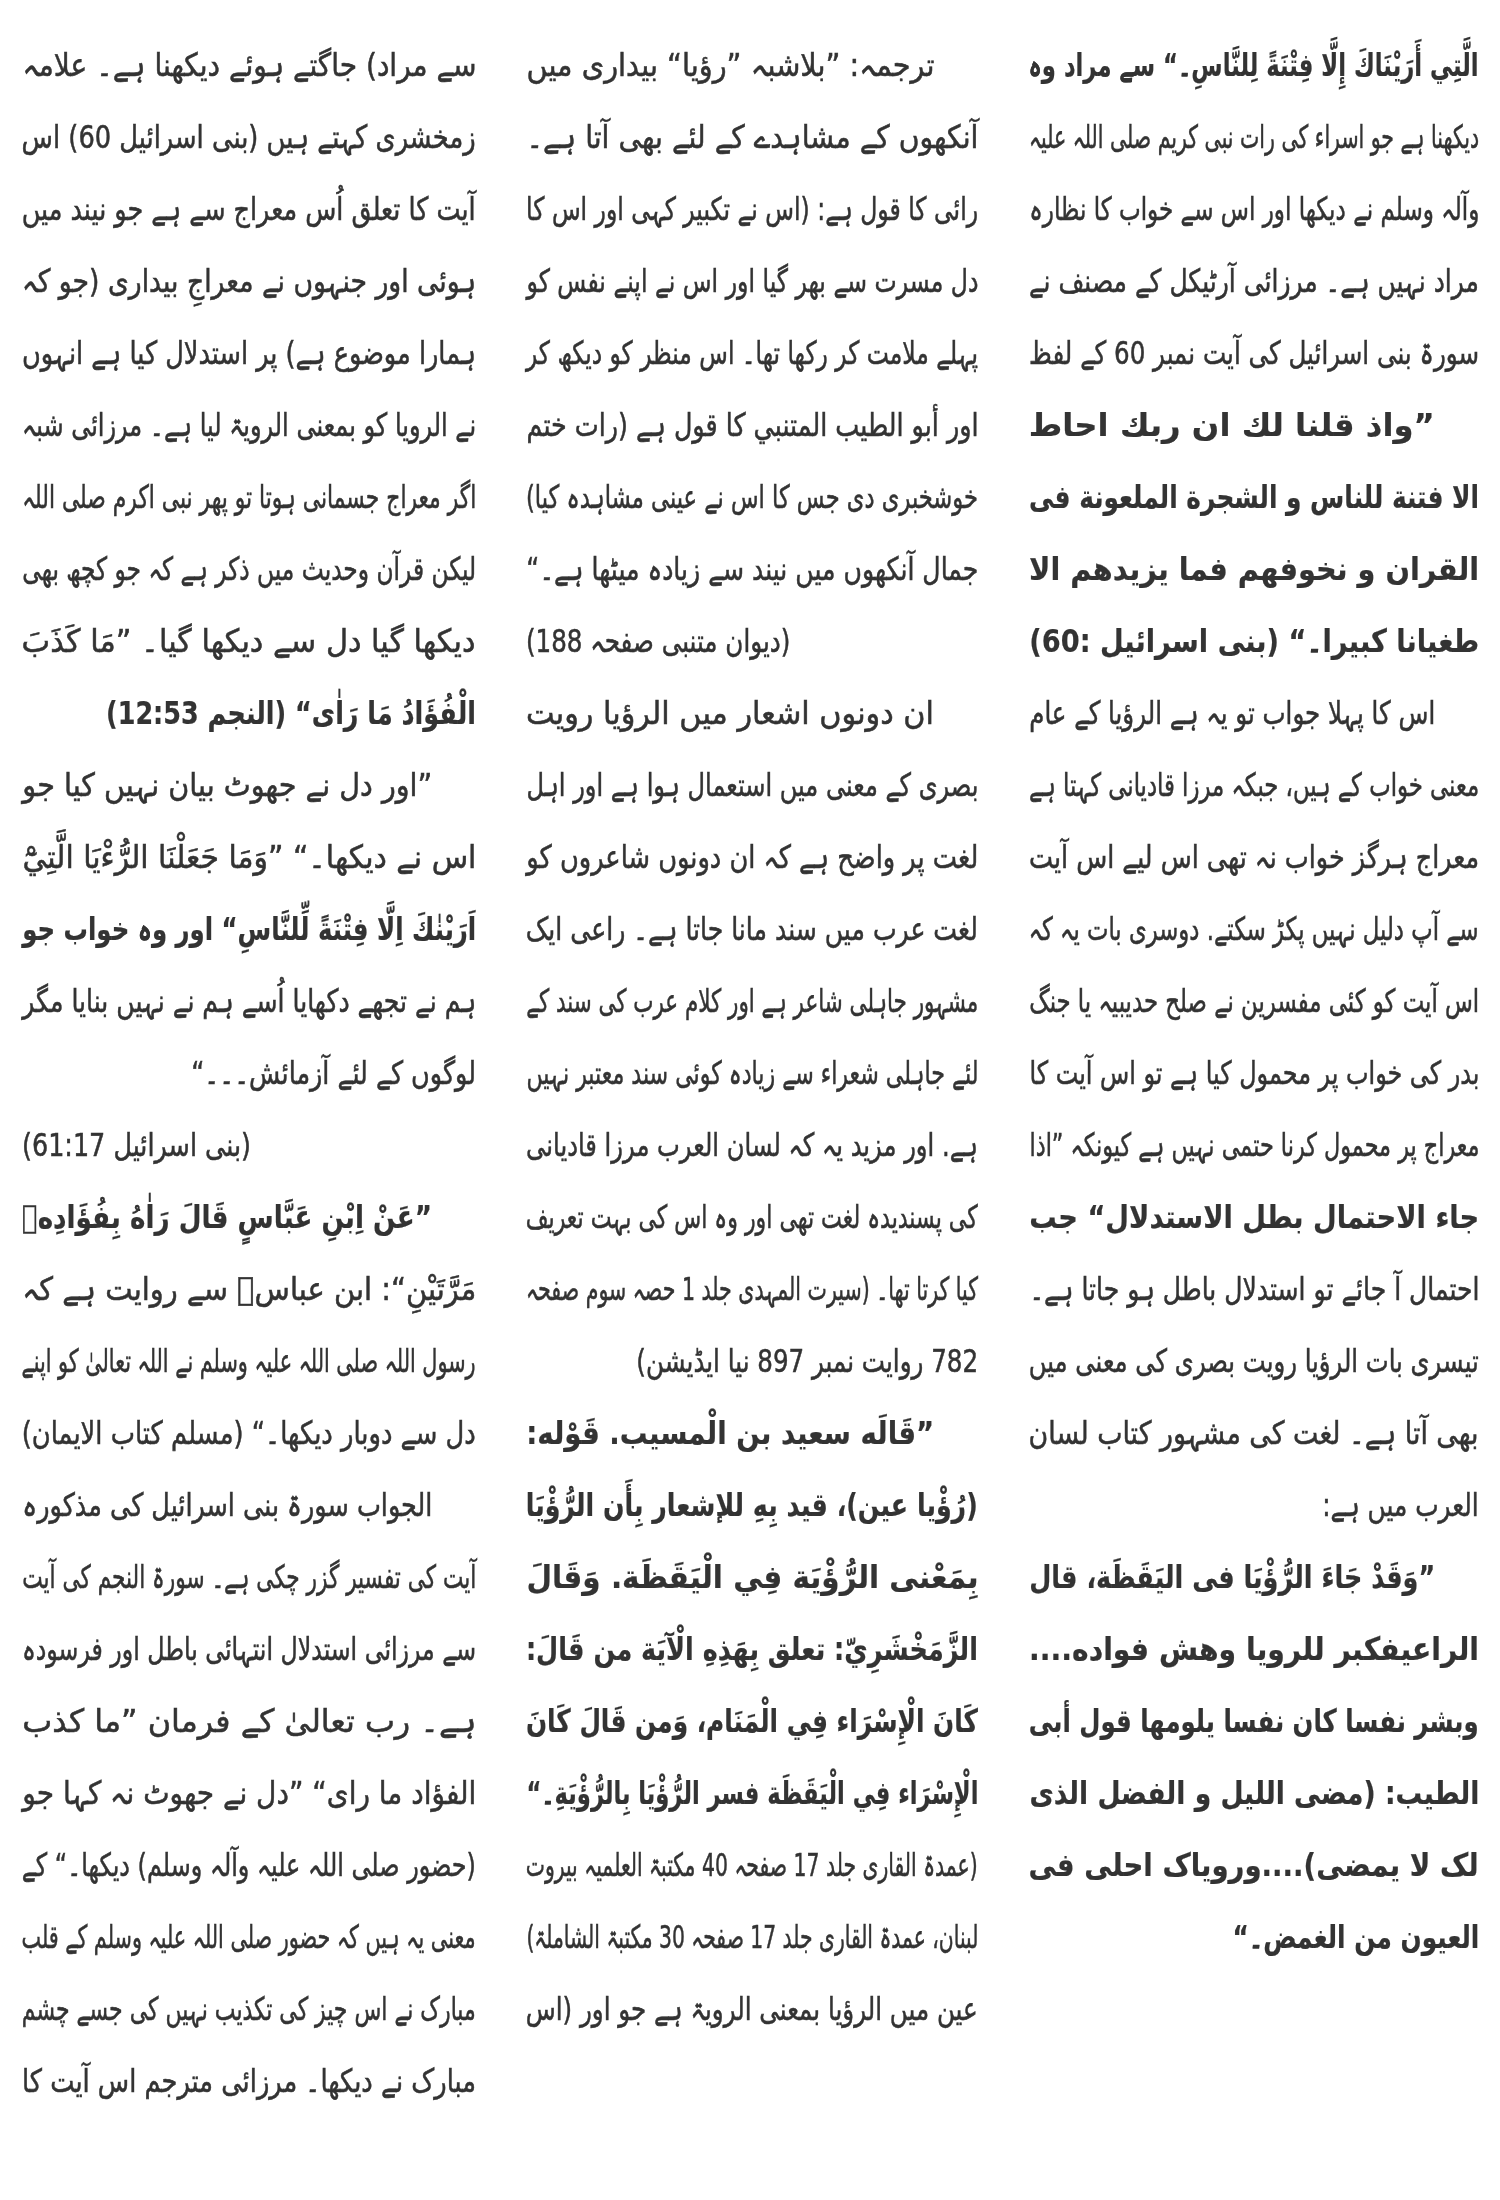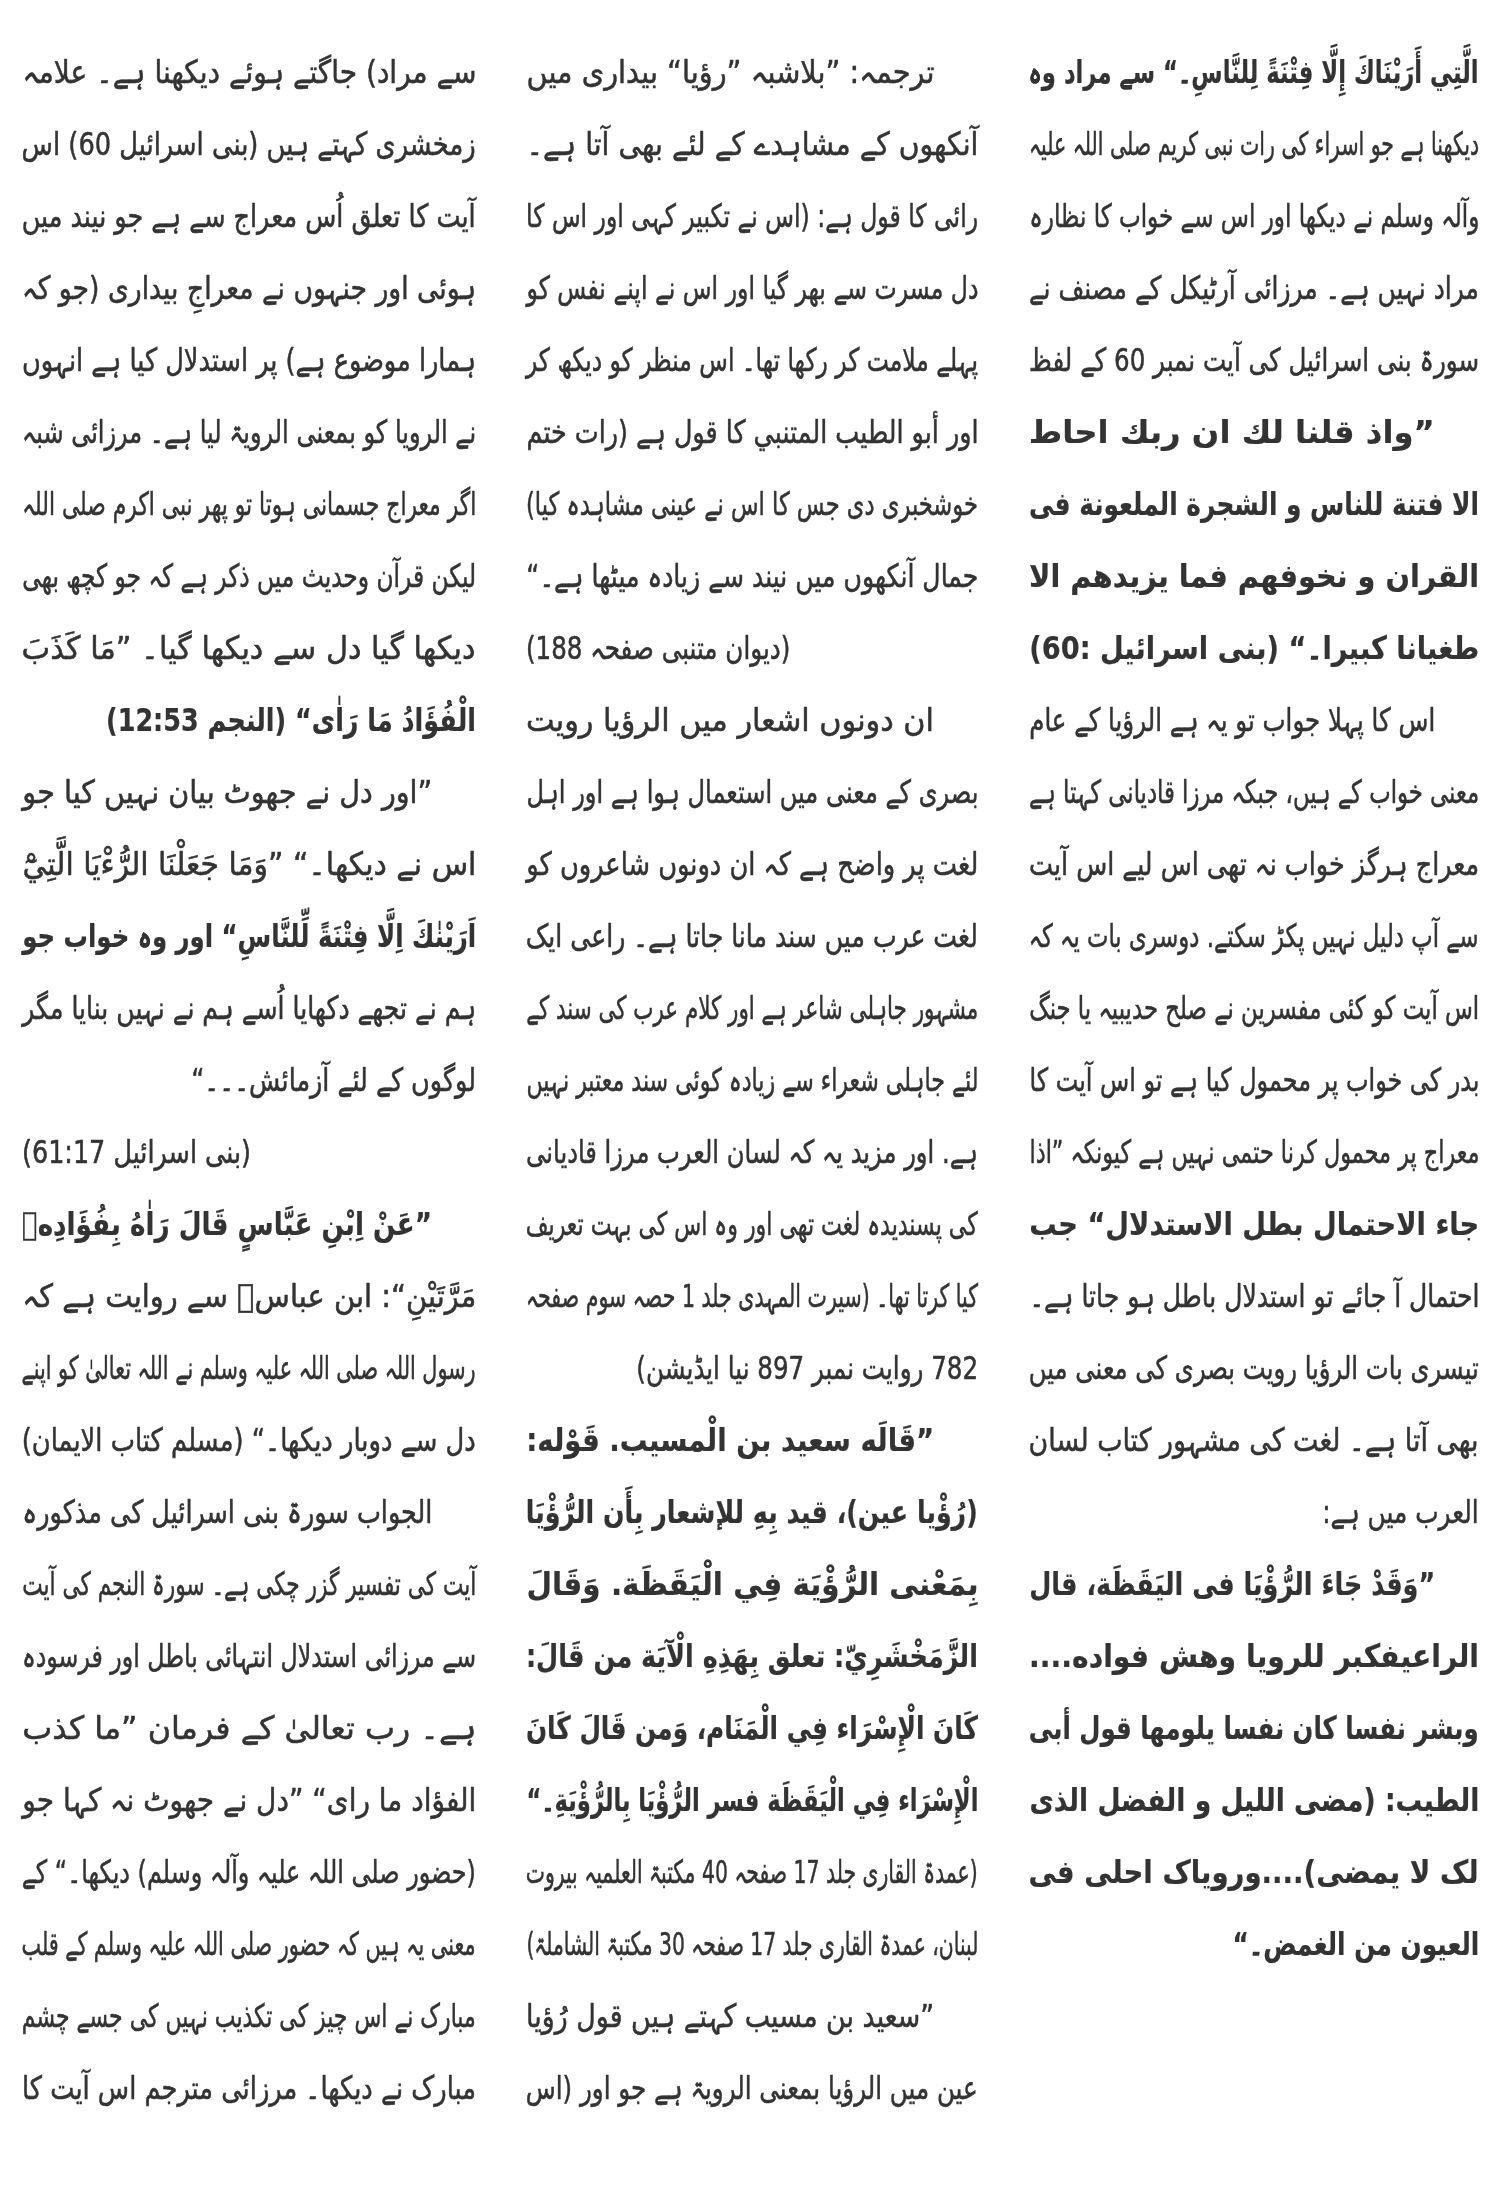--- a/index.html
+++ b/index.html
@@ -1,21 +1,21 @@
 <!DOCTYPE html>
 <html><head>
 <meta charset="utf-8">
 <style>
   html, body { margin:0; padding:0; }
   body {
     width:1500px; height:2200px; overflow:hidden; background:#ffffff;
     font-family:"DejaVu Sans", sans-serif; color:#333333;
   }
   .page { position:relative; width:1500px; height:2200px; background:#ffffff; }
-  .col { position:absolute; top:36px; direction:rtl; }
+  .col { position:absolute; top:29px; direction:rtl; }
   #col0 { left:1029px; width:450px; }
   #col1 { left:526px;  width:452px; }
   #col2 { left:22px;   width:454px; }
   .line { position:relative; height:72px; }
   .txt {
     position:absolute; top:0; right:0;
     white-space:nowrap; font-size:32px; line-height:72px;
     transform-origin:100% 50%;
     -webkit-text-stroke:0.55px #333333;
     unicode-bidi:plaintext;
@@ -205,23 +205,20 @@
       <div class="para">
         <div class="line">
           <span class="txt" style="transform: scaleX(0.6369); left: auto; right: 0px; transform-origin: 100% 50%;">(عمدۃ القاری جلد 17 صفحہ 40 مکتبۃ العلمیہ بیروت</span>
         </div>
         <div class="line">
           <span class="txt" style="transform: scaleX(0.6345); left: auto; right: 0px; transform-origin: 100% 50%;">لبنان، عمدۃ القاری جلد 17 صفحہ 30 مکتبۃ الشاملۃ)</span>
         </div>
       </div>
       <div class="para">
         <div class="line">
-          <span class="txt" style="transform: scaleX(0.8393); left: auto; right: 44px; transform-origin: 100% 50%;">”سعید بن مسیب کہتے ہیں قول رُؤیا</span>
-        </div>
-        <div class="line">
           <span class="txt" style="transform: scaleX(0.7678); left: auto; right: 0px; transform-origin: 100% 50%;">عین میں الرؤیا بمعنی الرویۃ ہے جو اور (اس</span>
         </div>
       </div>
     </section>
   <section class="col" id="col2">
       <div class="para">
         <div class="line">
           <span class="txt" style="transform: scaleX(0.8757); left: auto; right: 0px; transform-origin: 100% 50%;">سے مراد) جاگتے ہوئے دیکھنا ہے۔ علامہ</span>
         </div>
         <div class="line">

